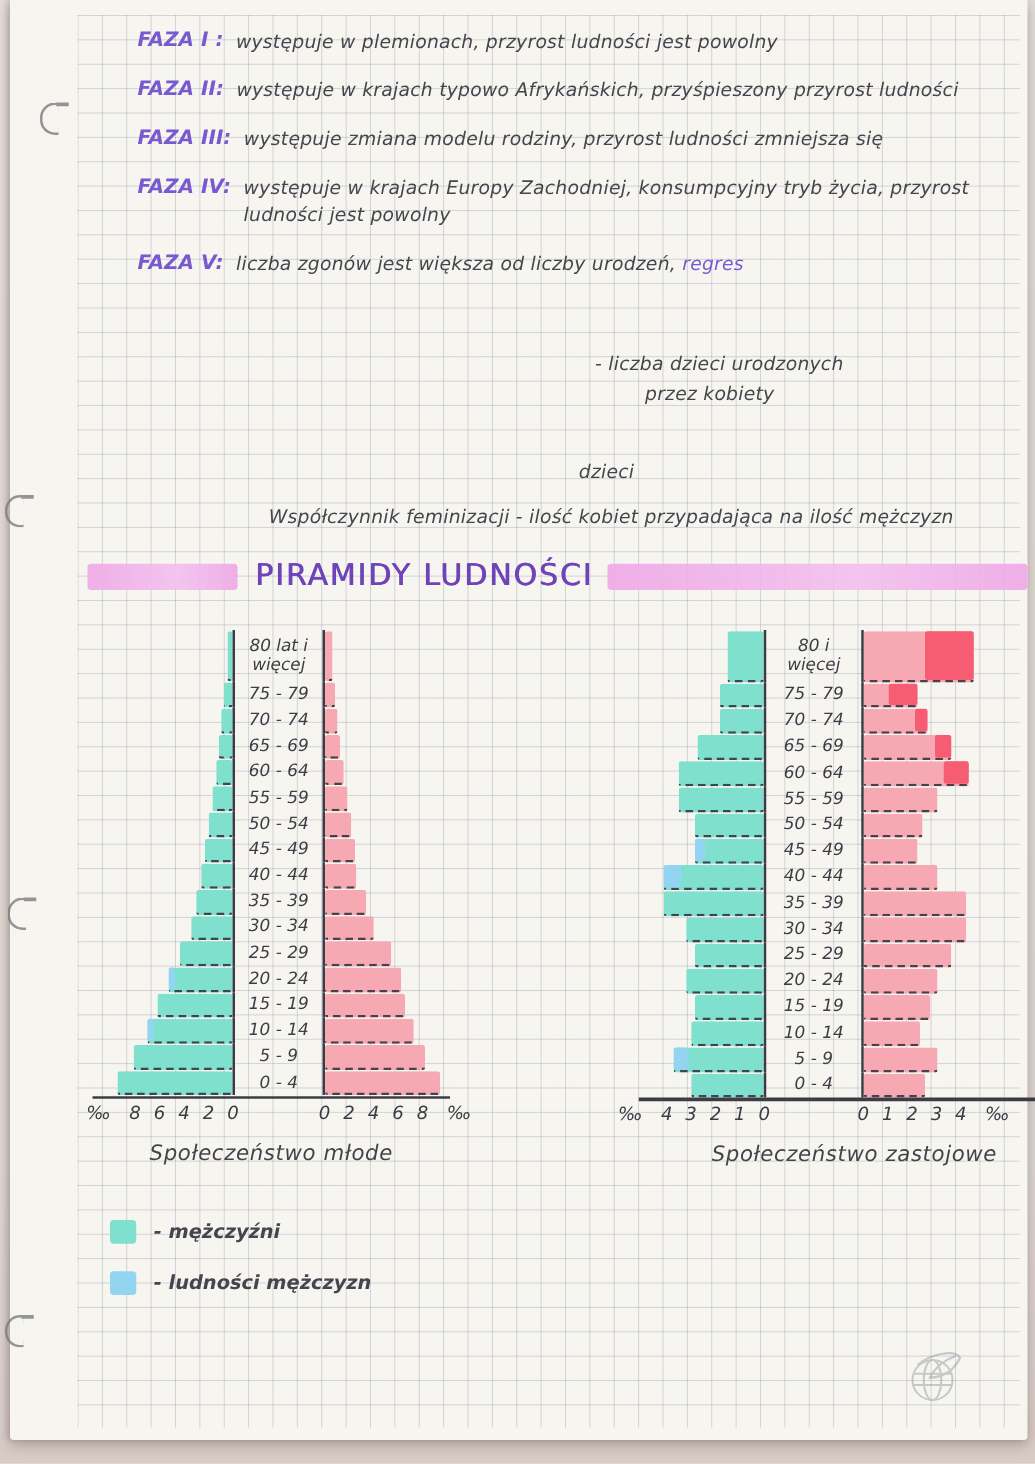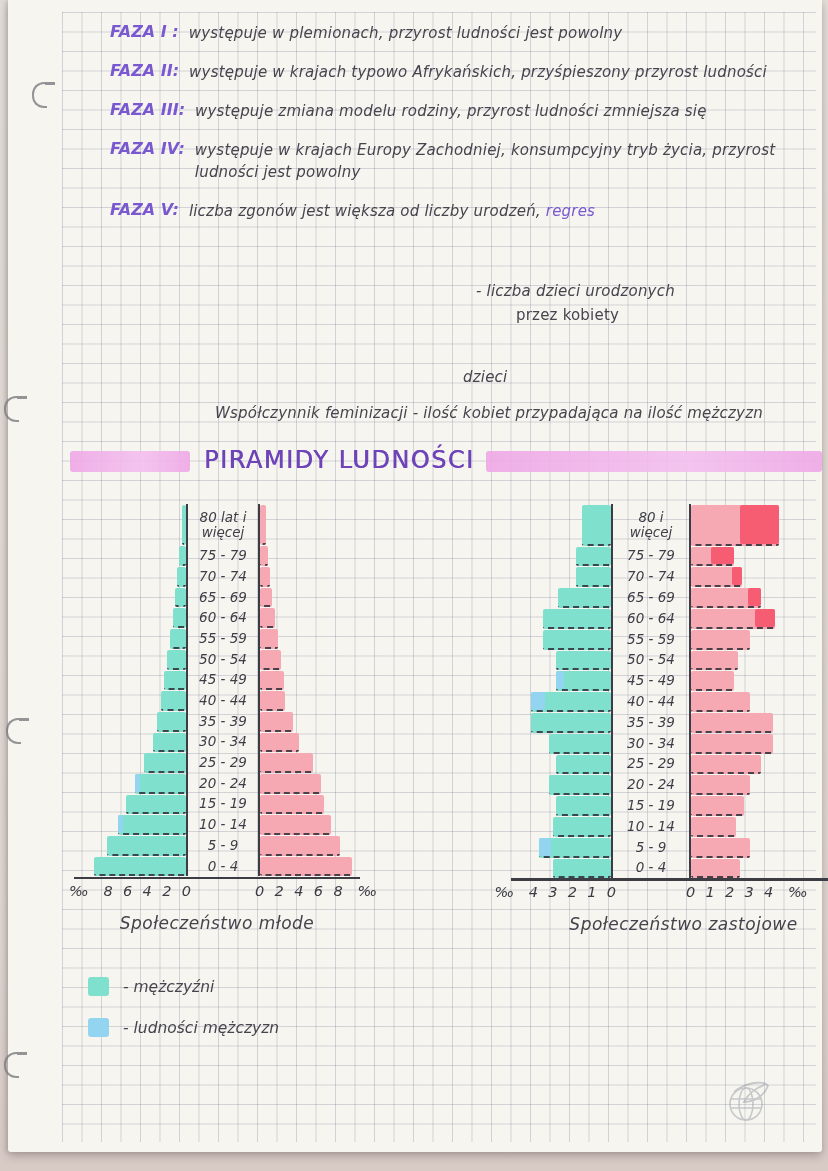--- a/index.html
+++ b/index.html
@@ -39,21 +39,21 @@
   .phase-text{font-size:15px;line-height:22px;font-style:italic;}
   .phase-accent{color:#7a58d0;}
   
   .fert-term{
     position:absolute;left:90px;top:258px;width:380px;
     font-size:30px;font-weight:bold;font-style:italic;color:#6e44b8;
     letter-spacing:-.5px;text-shadow:.8px 0 #6e44b8, 0 .6px #6e44b8;
     white-space:nowrap;
   }
   .fert-def1{position:absolute;left:468px;top:282px;font-size:15px;font-style:italic;white-space:nowrap;}
-  .fert-def2{position:absolute;left:508px;top:306px;font-size:15px;}
+  .fert-def2{position:absolute;left:508px;top:306px;font-size:15px;font-style:italic;}
   .repl-line1{position:absolute;left:198px;top:346px;font-size:15px;font-style:italic;white-space:nowrap;}
   .repl-line2{position:absolute;left:455px;top:368px;font-size:15px;font-style:italic;}
   .femin-line{position:absolute;left:207px;top:404px;font-size:15px;font-style:italic;white-space:nowrap;}
   
   .band{position:absolute;top:451px;height:21px;border-radius:3px;background:linear-gradient(90deg,#eea7e6,#f3bfee 60%,#eea7e6);opacity:.9;}
   .band-left{left:62px;width:120px;}
   .band-right{left:478px;width:336px;}
   .section-title{
     position:absolute;left:196px;top:446px;font-size:24px;font-weight:normal;
     color:#6e44b8;letter-spacing:1.5px;text-shadow:.6px 0 #6e44b8;white-space:nowrap;
@@ -77,21 +77,21 @@
   .tick-area{position:relative;height:100%;}
   .tick{
     position:absolute;top:3px;font-size:14.5px;font-style:italic;color:#3c3c44;white-space:nowrap;
   }
   .pyr-caption{
     position:absolute;left:0;right:0;text-align:center;
     font-size:17px;font-style:italic;color:#44434c;letter-spacing:.5px;
   }
   
   .legend{position:absolute;left:80px;top:976px;}
-  .legend-item{display:flex;align-items:flex-end;height:20px;margin-bottom:21px;}
+  .legend-item{display:flex;align-items:flex-start;height:20px;margin-bottom:21px;font-weight:bold;}
   .legend-swatch{width:21px;height:19px;border-radius:3px;margin-right:14px;flex:none;}
   .legend-label{font-size:15.5px;font-style:italic;color:#46454e;}
   .globe{position:absolute;left:712px;top:1072px;opacity:.45;}
 </style>
 </head>
 <body>
 
 <div class="paper">
   <div class="grid-area"></div>
 

